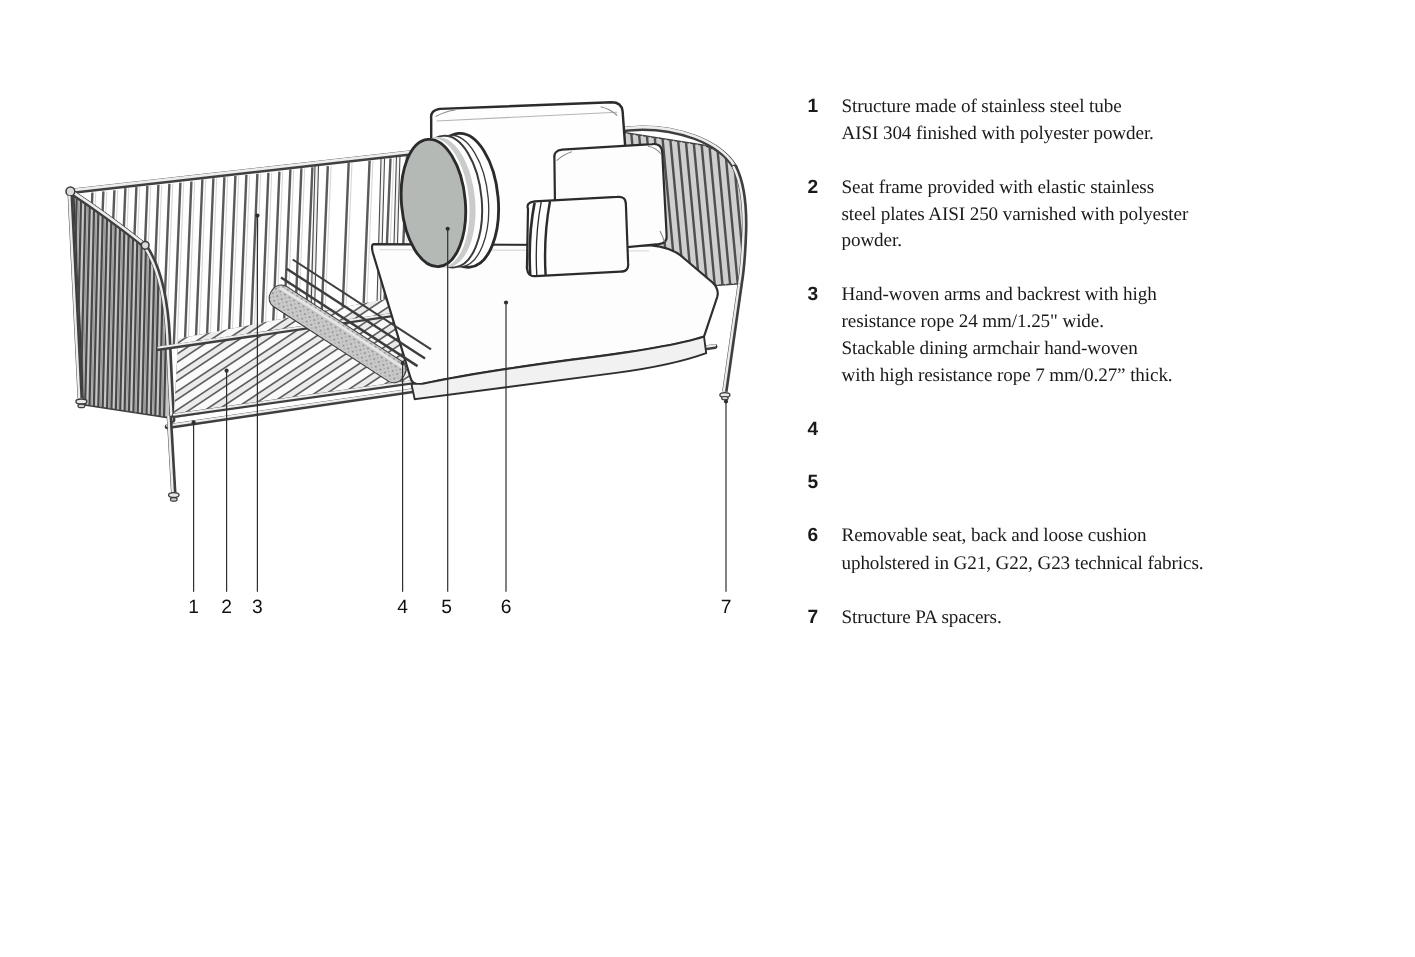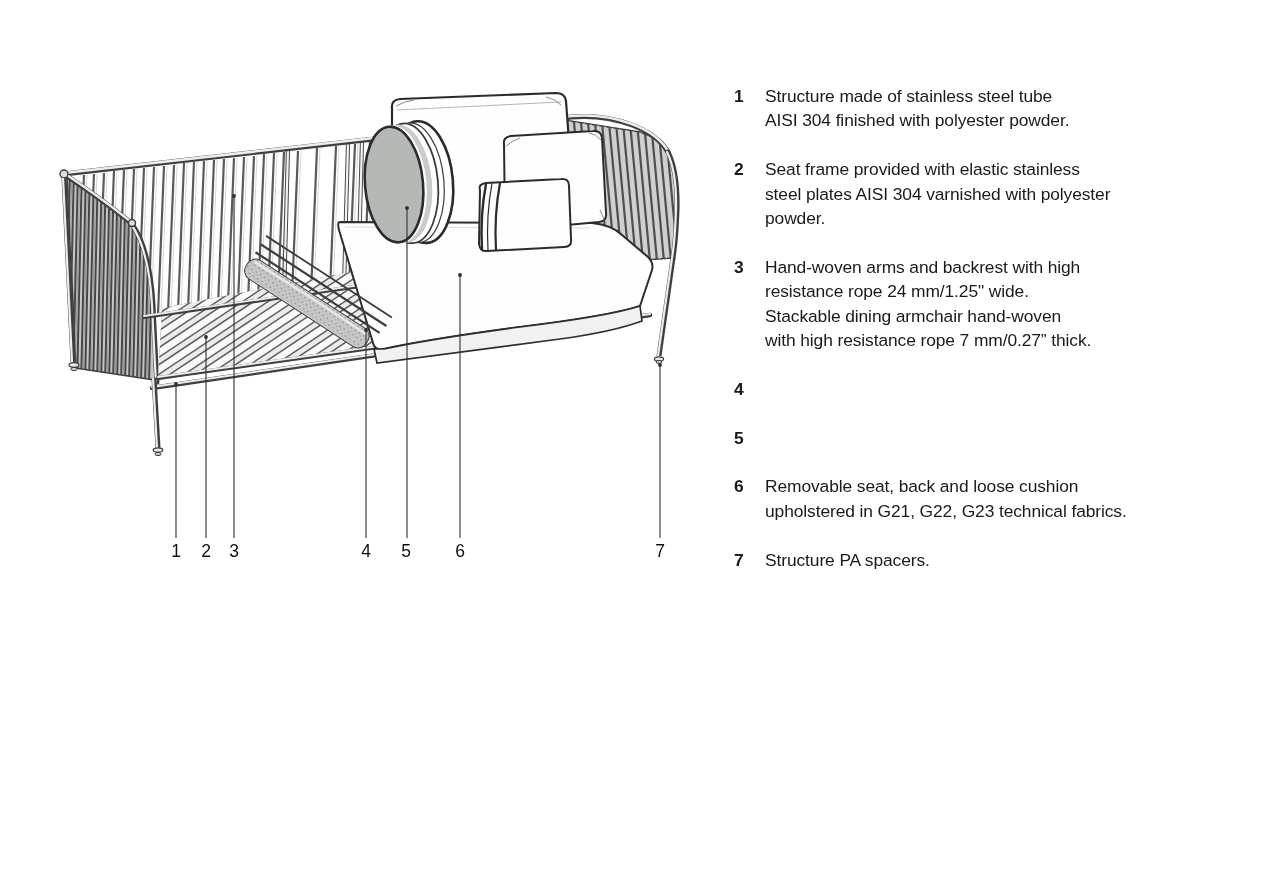--- a/index.html
+++ b/index.html
@@ -4,21 +4,21 @@
 <style>
   html,body{margin:0;padding:0;background:#fff;}
   #page{position:relative;width:1286px;height:870px;background:#ffffff;overflow:hidden;
         font-family:"Liberation Sans", sans-serif;color:#1a1a1a;}
   #figure-wrap{position:absolute;left:40px;top:60px;width:680px;height:510px;}
   .callout-num{position:absolute;top:541px;width:22px;margin-left:-11px;text-align:center;
         font-size:17.5px;font-weight:400;color:#111;}
   #notes{position:absolute;left:734px;top:84px;width:470px;}
   .note-item{display:flex;margin:0 0 24.4px 0;font-size:17.4px;line-height:24.4px;letter-spacing:-0.1px;}
   .note-num{width:31px;flex:0 0 31px;font-weight:700;}
-  .note-text{white-space:pre-line;}
+  .note-text{white-space:pre-line;font-family:Liberation Serif, serif;}
 </style>
 </head>
 <body>
 
 <div id="page">
 
   <div id="figure-wrap">
     <svg width="680" height="510" viewBox="0 0 680 510">
       <defs>
         <pattern id="speck" width="5" height="5" patternUnits="userSpaceOnUse">
@@ -182,21 +182,21 @@
 
   <div id="notes">
     <div class="note-item">
       <div class="note-num">1</div>
       <div class="note-text">Structure made of stainless steel tube
 AISI 304 finished with polyester powder.</div>
     </div>
     <div class="note-item">
       <div class="note-num">2</div>
       <div class="note-text">Seat frame provided with elastic stainless
-steel plates AISI 304 varnished with polyester
+steel plates AISI 250 varnished with polyester
 powder.</div>
     </div>
     <div class="note-item">
       <div class="note-num">3</div>
       <div class="note-text">Hand-woven arms and backrest with high
 resistance rope 24 mm/1.25" wide.
 Stackable dining armchair hand-woven
 with high resistance rope 7 mm/0.27” thick.</div>
     </div>
     <div class="note-item">

